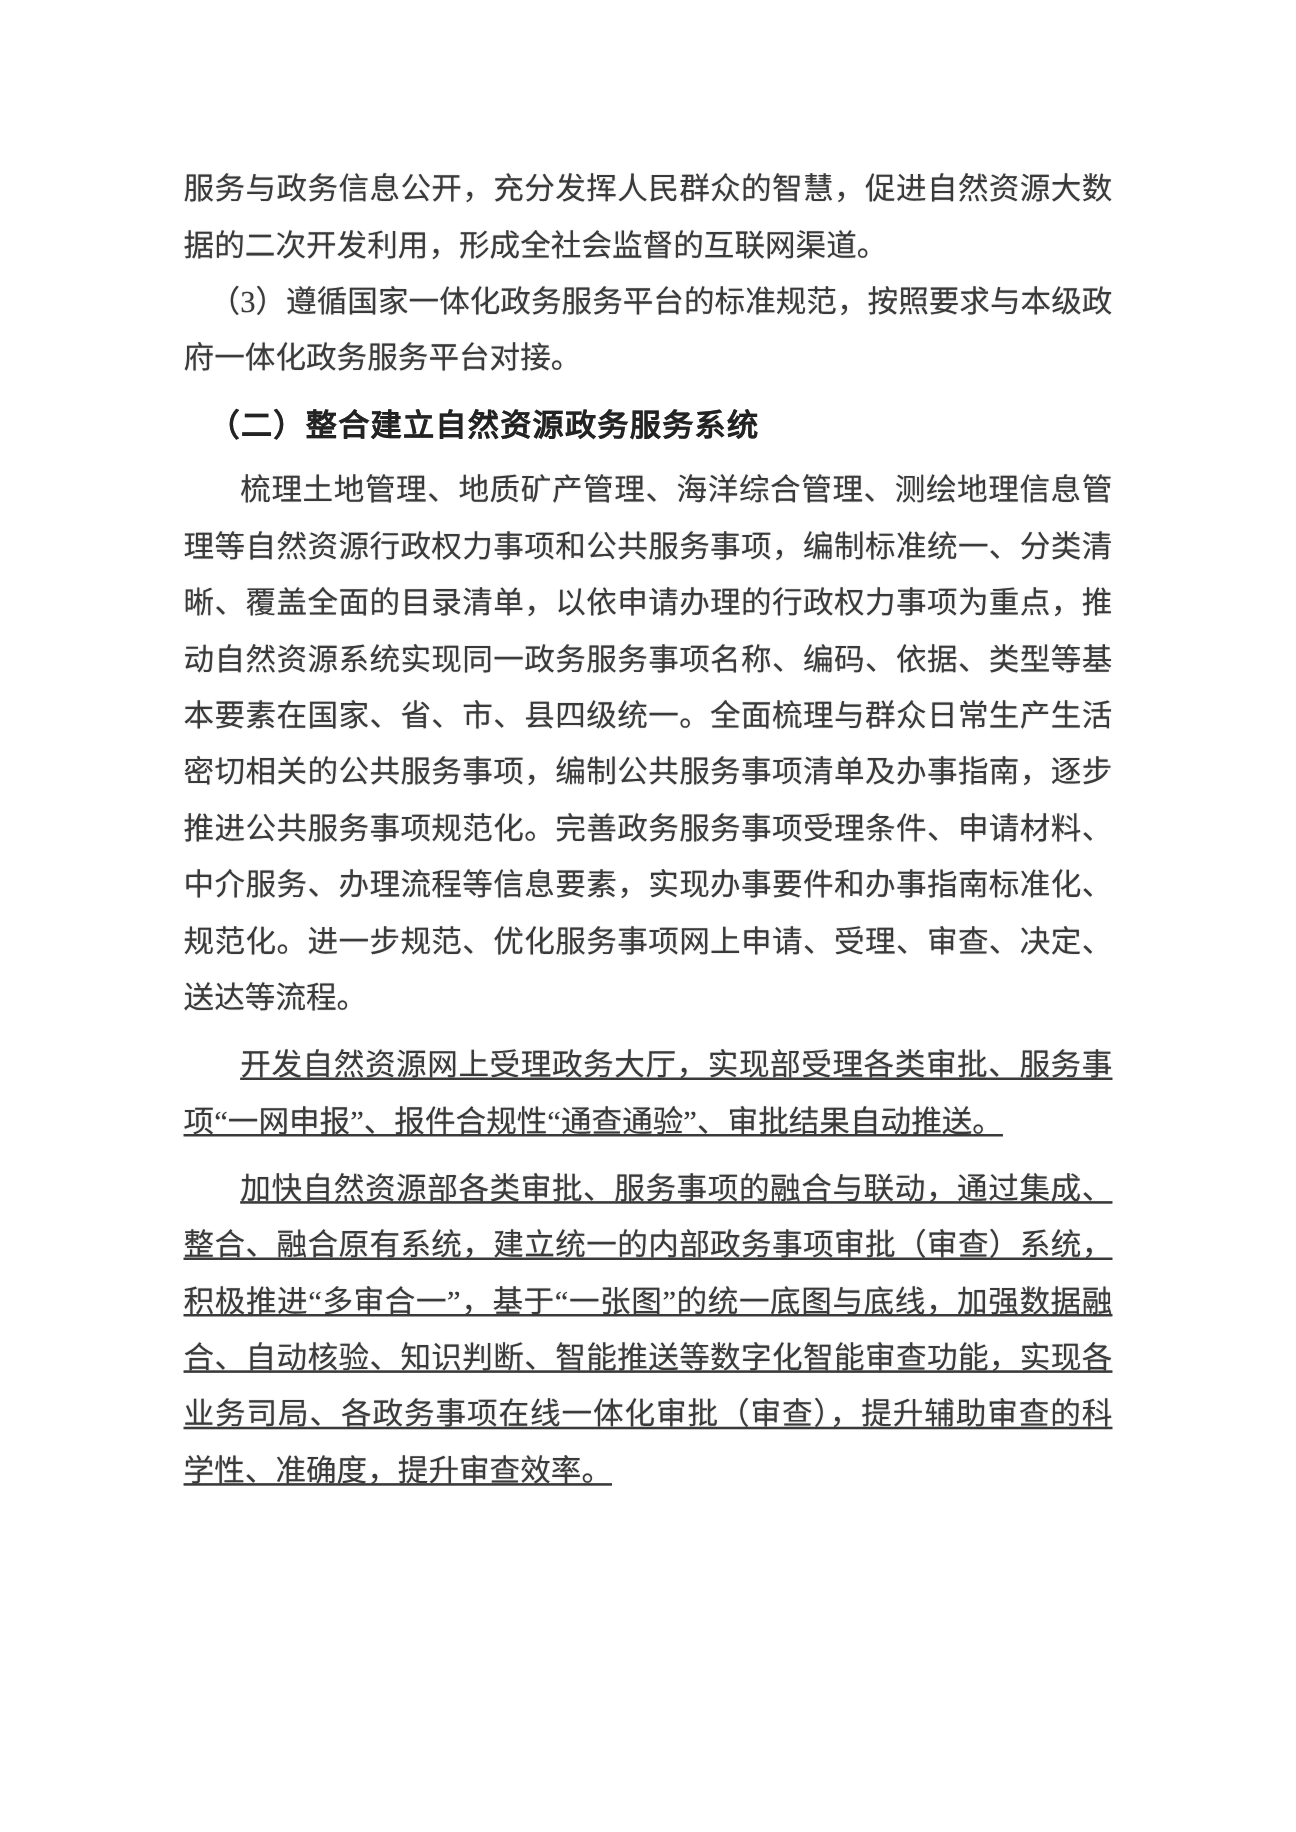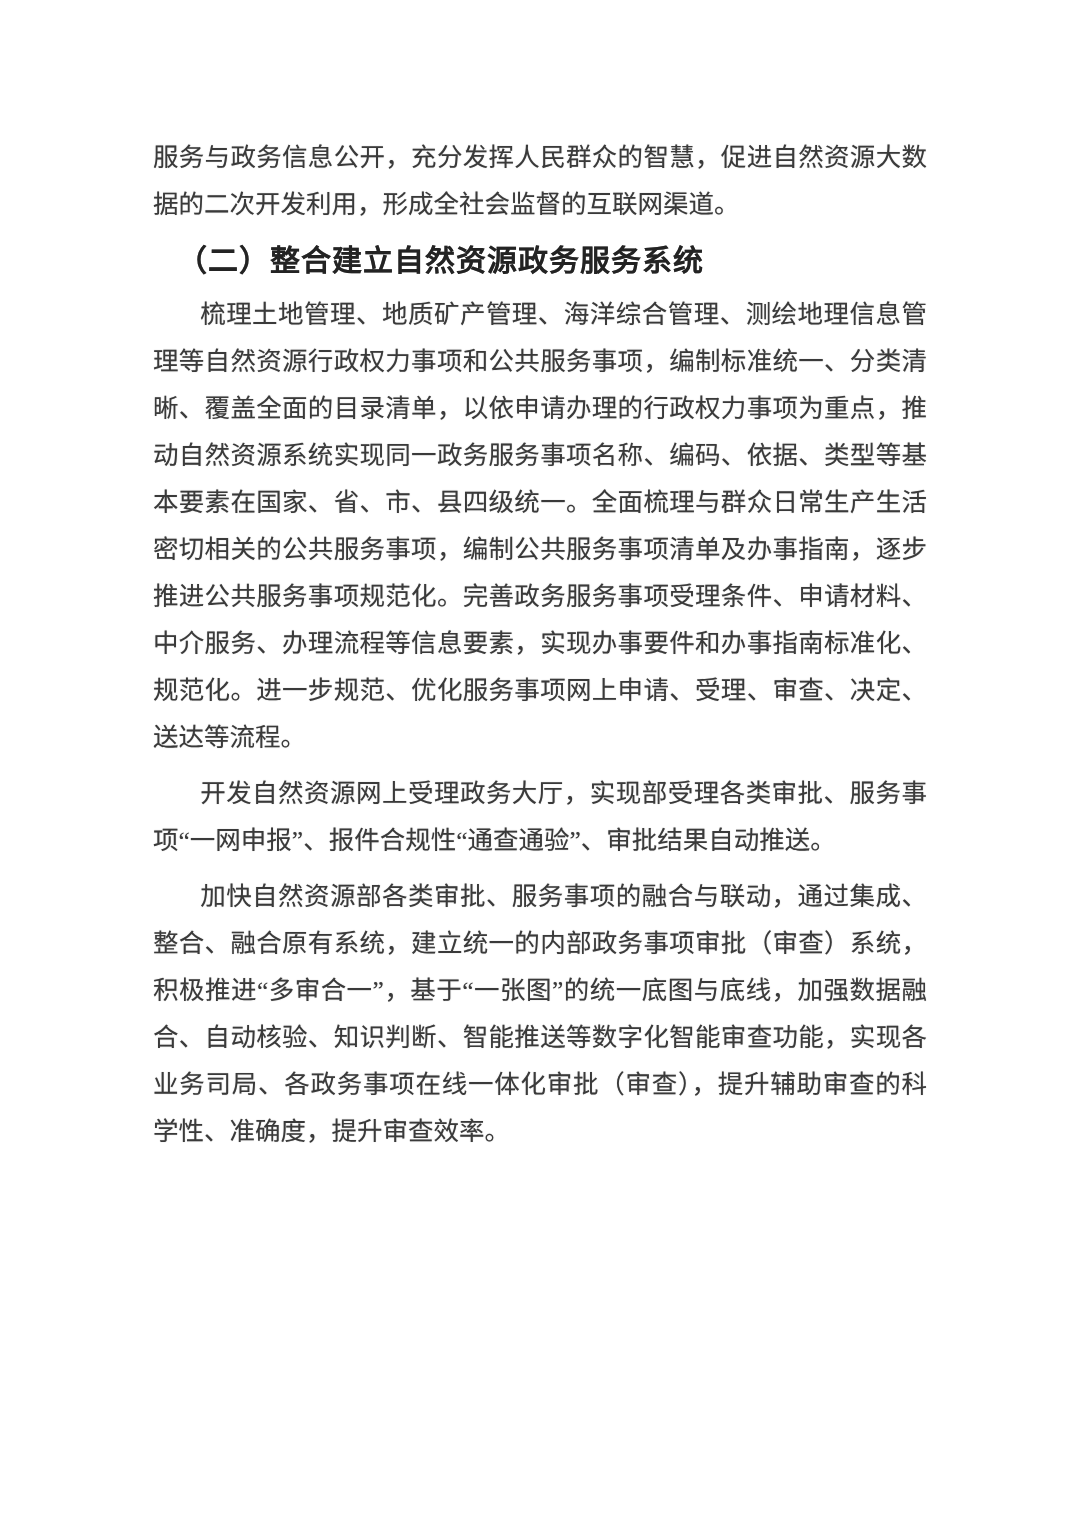--- a/index.html
+++ b/index.html
@@ -34,26 +34,27 @@
   .para-noindent {
     margin: 0;
     text-indent: 0;
   }
   .para-paren {
     margin: 0;
     text-indent: 0.85em;
   }
   .gap-top {
     margin-top: 9px;
+    text-decoration: underline;
   }
   .heading {
     margin: 9px 0 7px 0;
     font-family: "Liberation Sans", "DejaVu Sans", sans-serif;
     font-weight: 700;
-    font-size: 30px;
+    font-size: 26px;
     line-height: 47px;
     color: #232323;
     text-indent: 0.8em;
     text-align: left;
     letter-spacing: 1px;
     text-shadow: 0 0 0.5px rgba(35,35,35,0.6);
   }
   .page-number {
     position: absolute;
     left: 0;
@@ -64,19 +65,20 @@
     color: #3a3a3a;
     font-family: "Liberation Serif", "DejaVu Serif", serif;
   }
 </style>
 </head>
 <body>
 
 <div class="page">
   <div class="content">
     <p class="para-noindent">服务与政务信息公开，充分发挥人民群众的智慧，促进自然资源大数据的二次开发利用，形成全社会监督的互联网渠道。</p>
+    <p class="para-paren">（3）遵循国家一体化政务服务平台的标准规范，按照要求与本级政府一体化政务服务平台对接。</p>
     <h2 class="heading">（二）整合建立自然资源政务服务系统</h2>
     <p class="para">梳理土地管理、地质矿产管理、海洋综合管理、测绘地理信息管理等自然资源行政权力事项和公共服务事项，编制标准统一、分类清晰、覆盖全面的目录清单，以依申请办理的行政权力事项为重点，推动自然资源系统实现同一政务服务事项名称、编码、依据、类型等基本要素在国家、省、市、县四级统一。全面梳理与群众日常生产生活密切相关的公共服务事项，编制公共服务事项清单及办事指南，逐步推进公共服务事项规范化。完善政务服务事项受理条件、申请材料、中介服务、办理流程等信息要素，实现办事要件和办事指南标准化、规范化。进一步规范、优化服务事项网上申请、受理、审查、决定、送达等流程。</p>
     <p class="para gap-top">开发自然资源网上受理政务大厅，实现部受理各类审批、服务事项“一网申报”、报件合规性“通查通验”、审批结果自动推送。</p>
     <p class="para gap-top">加快自然资源部各类审批、服务事项的融合与联动，通过集成、整合、融合原有系统，建立统一的内部政务事项审批（审查）系统，积极推进“多审合一”，基于“一张图”的统一底图与底线，加强数据融合、自动核验、知识判断、智能推送等数字化智能审查功能，实现各业务司局、各政务事项在线一体化审批（审查），提升辅助审查的科学性、准确度，提升审查效率。</p>
   </div>
   <div class="page-number">63</div>
 </div>
 
 </body></html>

